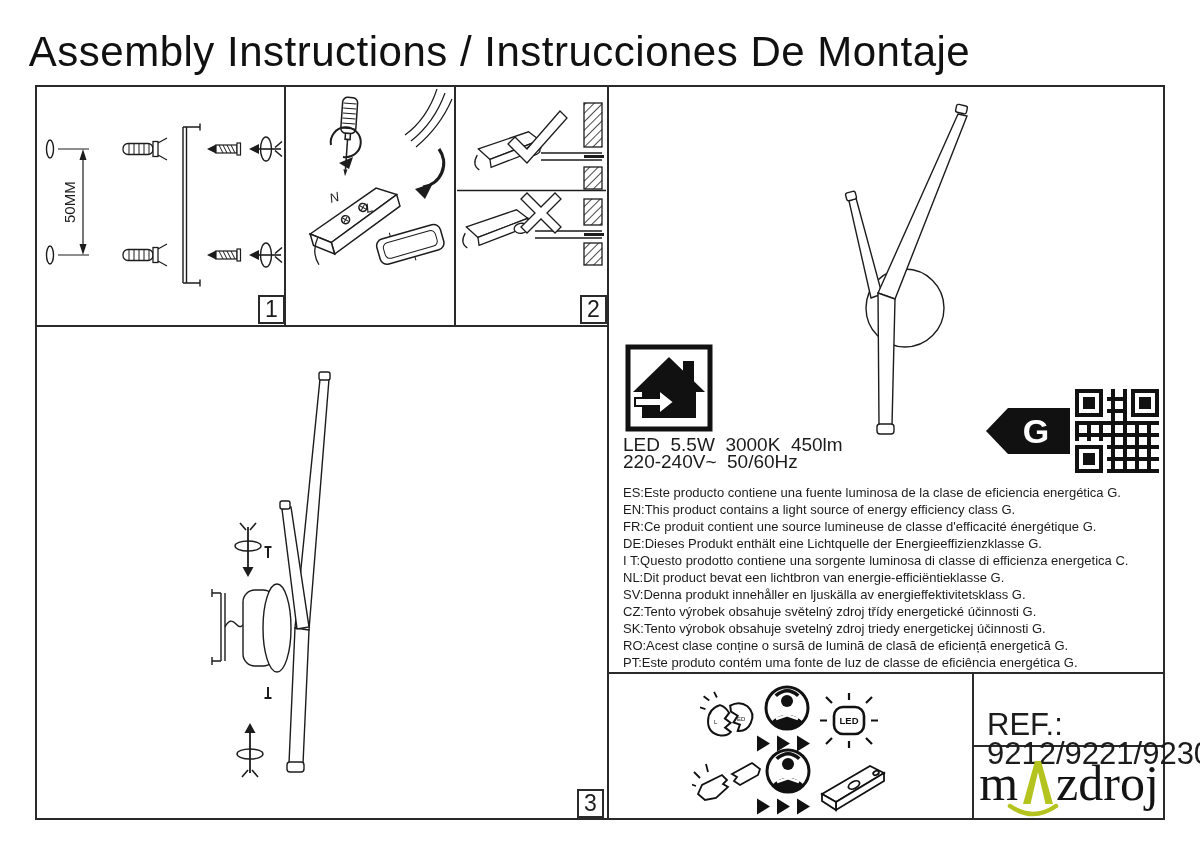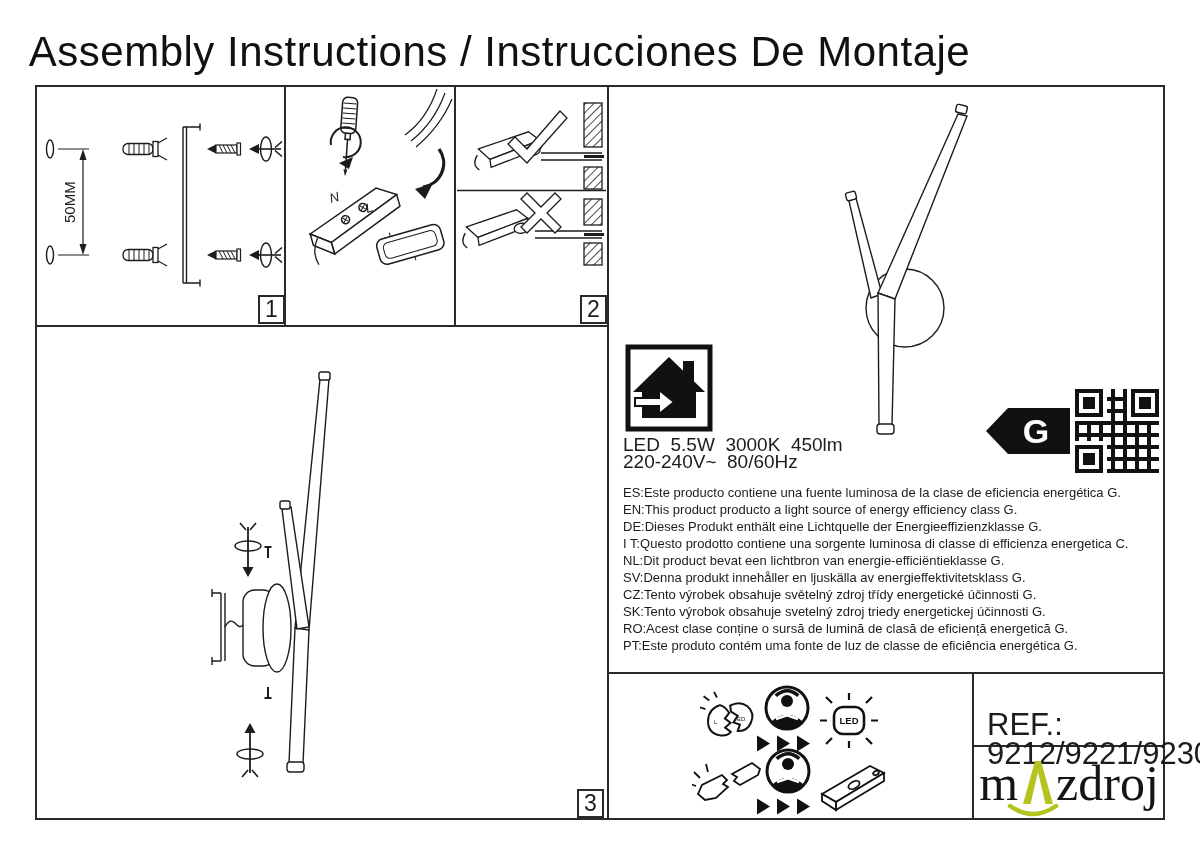--- a/index.html
+++ b/index.html
@@ -386,26 +386,27 @@
         <rect x="67" y="83" width="4" height="4"></rect>
         <rect x="71" y="83" width="4" height="4"></rect>
         <rect x="75" y="83" width="4" height="4"></rect>
         <rect x="79" y="83" width="4" height="4"></rect>
         <rect x="83" y="83" width="4" height="4"></rect>
       </g>
   </svg>
 
   <div id="specs">
     <div class="pre">LED  5.5W  3000K  450lm</div>
-    <div class="pre">220-240V~  80/60Hz</div>
+    <div class="pre">220-240V~  50/60Hz</div>
   </div>
 
   <div id="lang-block">
     <div>ES:Este producto contiene una fuente luminosa de la clase de eficiencia energética G.</div>
-    <div>EN:This product producto a light source of energy efficiency class G.</div>
+    <div>EN:This product contains a light source of energy efficiency class G.</div>
+    <div>FR:Ce produit contient une source lumineuse de classe d'efficacité énergétique G.</div>
     <div>DE:Dieses Produkt enthält eine Lichtquelle der Energieeffizienzklasse G.</div>
     <div>I T:Questo prodotto contiene una sorgente luminosa di classe di efficienza energetica C.</div>
     <div>NL:Dit product bevat een lichtbron van energie-efficiëntieklasse G.</div>
     <div>SV:Denna produkt innehåller en ljuskälla av energieffektivitetsklass G.</div>
     <div>CZ:Tento výrobek obsahuje světelný zdroj třídy energetické účinnosti G.</div>
     <div>SK:Tento výrobok obsahuje svetelný zdroj triedy energetickej účinnosti G.</div>
     <div>RO:Acest clase conține o sursă de lumină de clasă de eficiență energetică G.</div>
     <div>PT:Este produto contém uma fonte de luz de classe de eficiência energética G.</div>
   </div>
 

